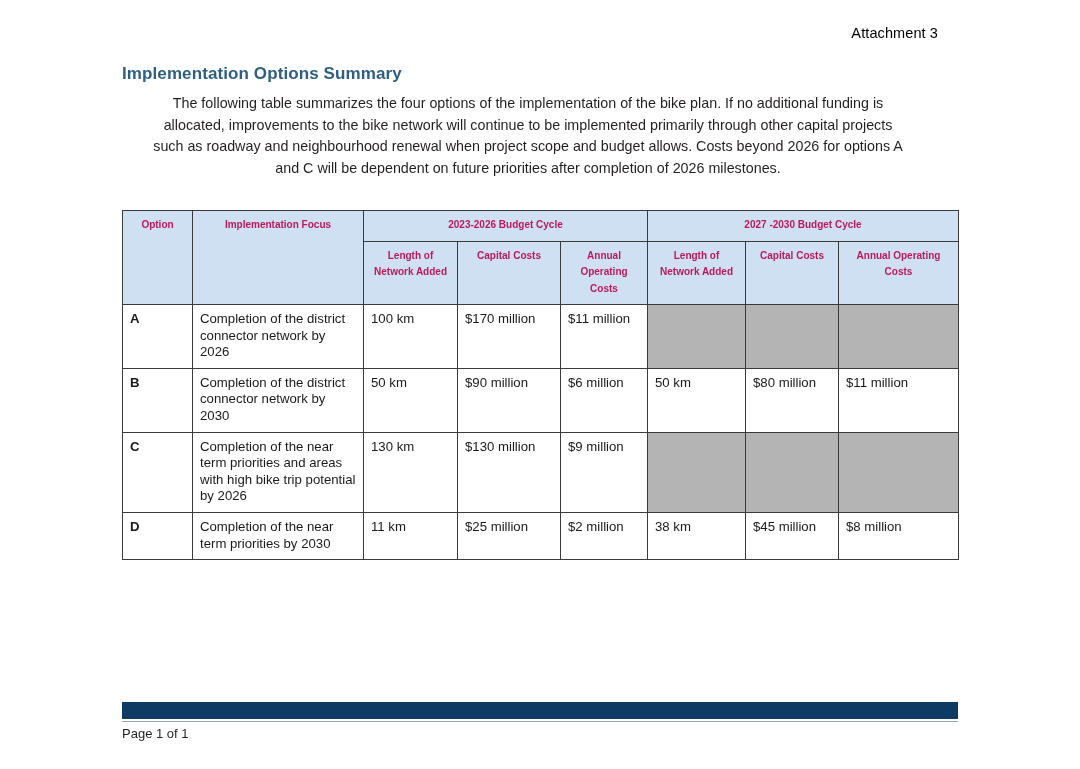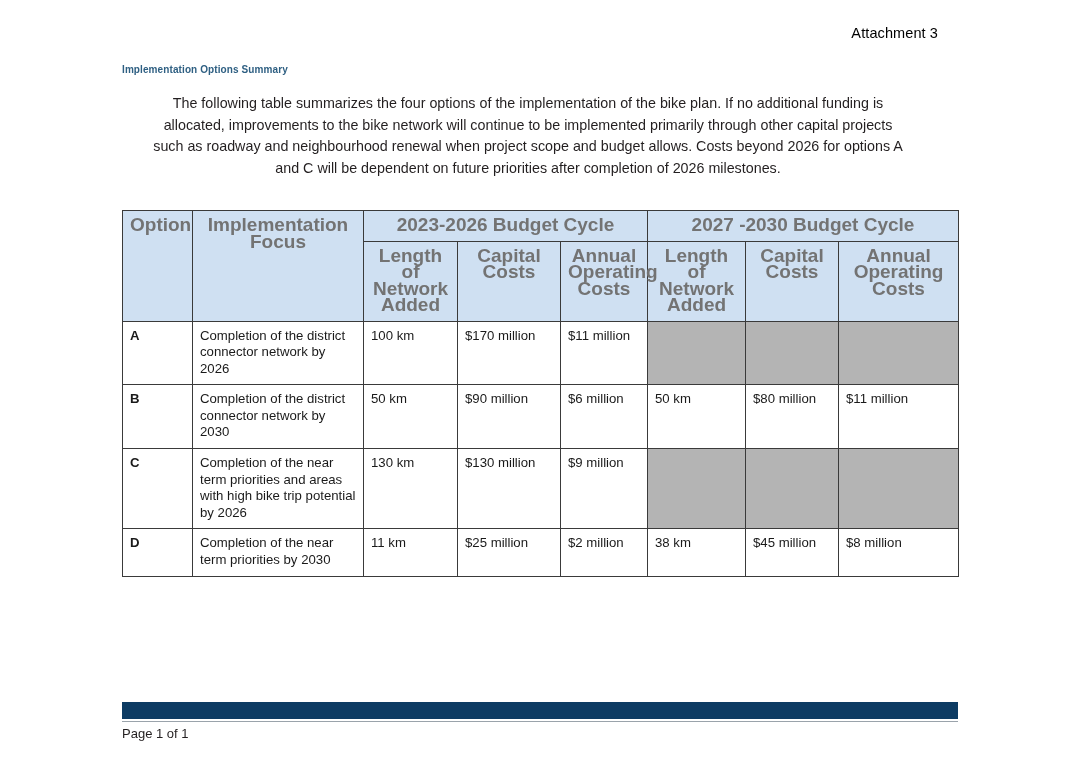--- a/index.html
+++ b/index.html
@@ -33,21 +33,21 @@
     font-weight: normal;
     color: #000000;
     letter-spacing: 0.1px;
   }
 
   
   .section-heading {
     position: absolute;
     top: 64px;
     left: 122px;
-    font-size: 10px;
+    font-size: 17px;
     font-weight: bold;
     color: #2e5f82;
     letter-spacing: 0.1px;
   }
 
   
   .intro-paragraph {
     position: absolute;
     top: 93px;
     left: 152px;
@@ -75,22 +75,22 @@
   table.summary td {
     border: 1.1px solid #3a3a3a;
     vertical-align: top;
     padding: 6px 7px 7px 7px;
     font-size: 13.2px;
     line-height: 16.6px;
   }
   table.summary thead th {
     background: #cfe0f2;
     font-weight: bold;
-    color: #737373;
-    font-size: 19px;
+    color: #be185d;
+    font-size: 10px;
     line-height: 16.5px;
   }
   th.option-head {
     vertical-align: middle;
   }
   th.cycle-head {
     vertical-align: top;
   }
   td.opt-letter {
     font-weight: bold;

